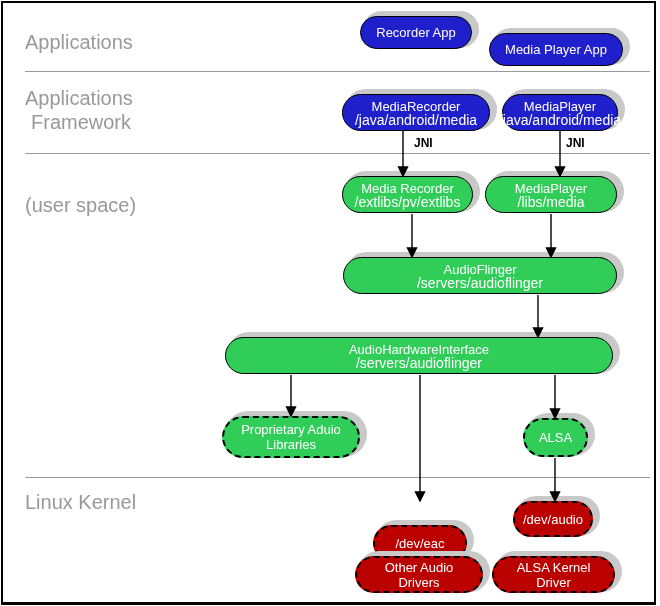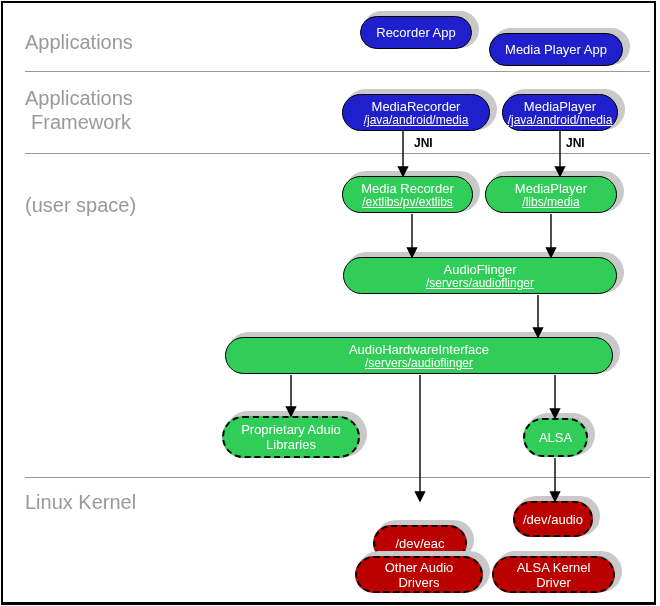--- a/index.html
+++ b/index.html
@@ -46,21 +46,21 @@
     justify-content: center;
     text-align: center;
     box-sizing: border-box;
     padding: 1px 8px;
   }
   .node.dashed { border: 2px dashed #000000; }
   .node.blue  { background: var(--blue,  #1f1fcc); }
   .node.green { background: var(--green, #30ce58); }
   .node.red   { background: var(--red,   #bb0000); }
   .node .title    { font-size: 13px; line-height: 15px; }
-  .node .subtitle { font-size: 12px; line-height: 12px; text-decoration: underline; }
+  .node .subtitle { font-size: 14px; line-height: 12px; }
 
   .jni-label {
     position: absolute;
     font-size: 12px;
     font-weight: bold;
     color: #000000;
   }
   #arrows {
     position: absolute;
     left: 0; top: 0;

